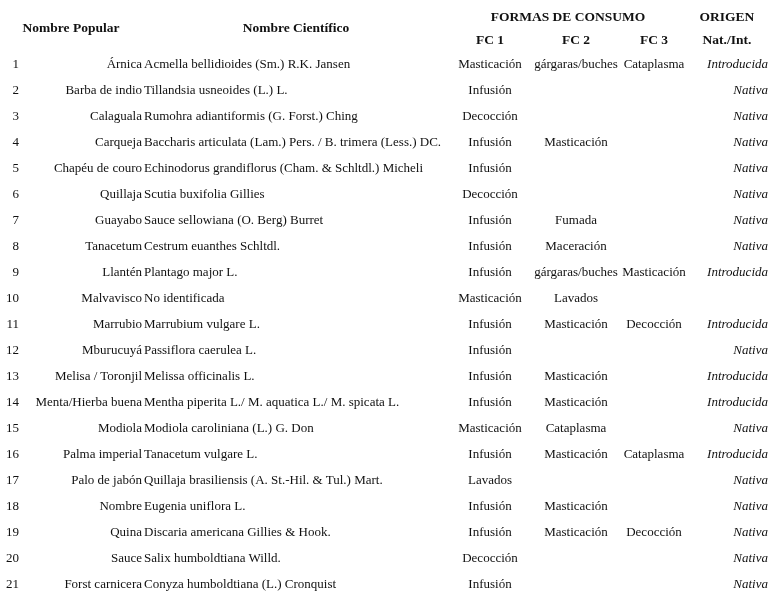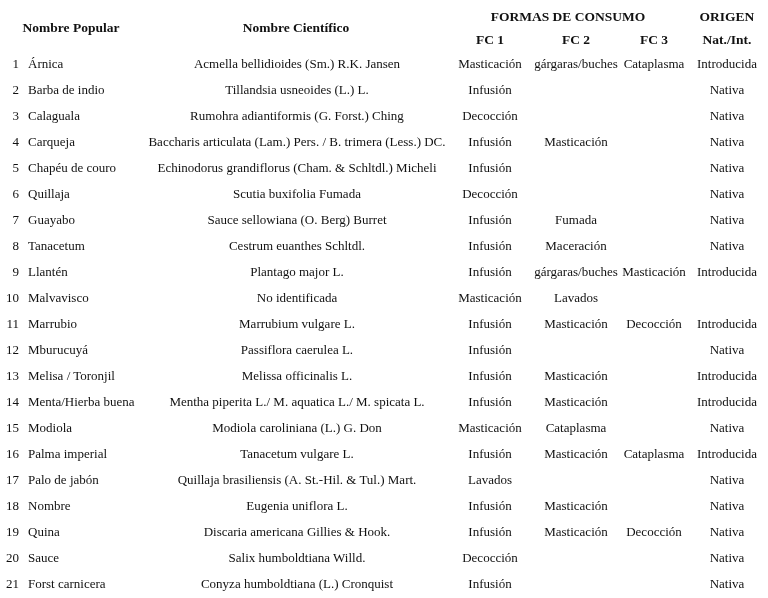--- a/index.html
+++ b/index.html
@@ -28,24 +28,24 @@
     font-weight: bold;
     font-size: 13.5px;
     text-align: center;
     height: 23px;
   }
   tbody td {
     font-size: 13px;
     height: 26px;
   }
   td.num  { text-align: right; padding-right: 5px; }
-  td.pop  { text-align: left;  padding-left: 4px; }
-  td.sci  { text-align: center;  padding-left: 2px; }
+  td.pop  { text-align: right;  padding-left: 4px; }
+  td.sci  { text-align: left;  padding-left: 2px; }
   td.fc   { text-align: center; }
-  td.org  { text-align: center; }
+  td.org  { text-align: right; font-style: italic; }
 </style>
 </head>
 <body>
 
 <table class="plants">
   <colgroup>
     <col style="width:24px">
     <col style="width:118px">
     <col style="width:308px">
     <col style="width:80px">
@@ -109,21 +109,21 @@
         <td class="pop">Chapéu de couro</td>
         <td class="sci">Echinodorus grandiflorus (Cham. &amp; Schltdl.) Micheli</td>
         <td class="fc">Infusión</td>
         <td class="fc"></td>
         <td class="fc"></td>
         <td class="org">Nativa</td>
       </tr>
       <tr>
         <td class="num">6</td>
         <td class="pop">Quillaja</td>
-        <td class="sci">Scutia buxifolia Fumada</td>
+        <td class="sci">Scutia buxifolia Gillies</td>
         <td class="fc">Decocción</td>
         <td class="fc"></td>
         <td class="fc"></td>
         <td class="org">Nativa</td>
       </tr>
       <tr>
         <td class="num">7</td>
         <td class="pop">Guayabo</td>
         <td class="sci">Sauce sellowiana (O. Berg) Burret</td>
         <td class="fc">Infusión</td>

